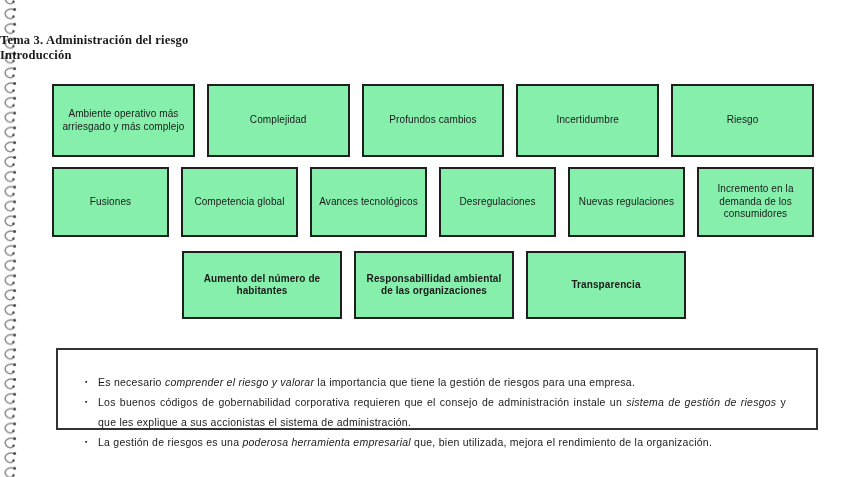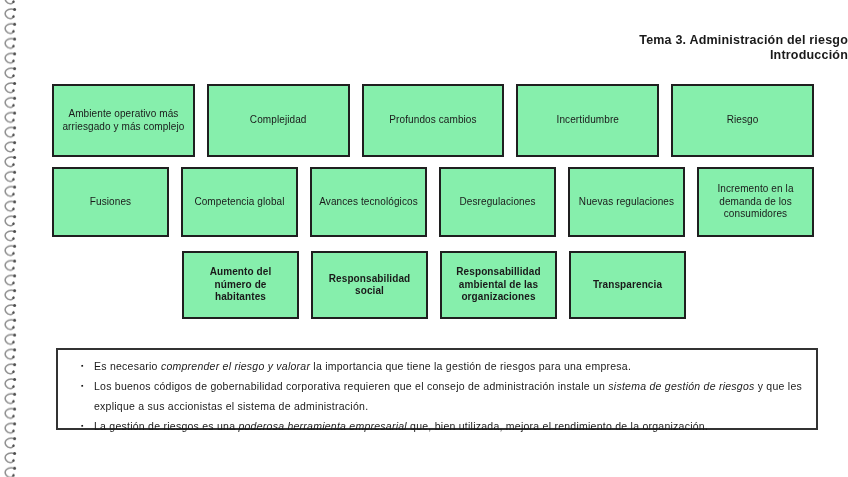--- a/index.html
+++ b/index.html
@@ -2,38 +2,38 @@
 <html><head>
 <meta charset="utf-8">
 <style>
   html,body{margin:0;padding:0;background:#fff;}
   .page{
     position:relative;width:848px;height:477px;background:#ffffff;
     font-family:"Liberation Sans", sans-serif;color:#1a1a1a;overflow:hidden;
   }
   .spiral{position:absolute;left:2px;top:0;width:16px;height:477px;}
   .title{
-    position:absolute;top:33px;left:0;width:848px;text-align:right;
-    font-weight:bold;font-size:12.5px;line-height:14.5px;letter-spacing:0.2px;
+    position:absolute;top:33px;left:0;width:848px;text-align:left;
+    font-weight:bold;font-size:12.5px;line-height:14.5px;letter-spacing:0.2px;font-family:Liberation Serif, serif;
   }
   .grid-row{position:absolute;left:52px;width:762px;display:flex;gap:12px;}
   .grid-row.r0{top:84px;height:73px;}
   .grid-row.r1{top:167px;height:70px;}
   .grid-row.r2{top:251px;height:68px;left:182px;width:504px;font-weight:bold;}
   .gbox{
     flex:1;border:2px solid #1f1f1f;background:#86efac;box-sizing:border-box;
     display:flex;align-items:center;justify-content:center;text-align:center;
     font-size:10px;line-height:12.5px;padding:4px 6px;letter-spacing:0.1px;
   }
   .notes{
     position:absolute;left:56px;top:348px;width:762px;height:82px;
     border:2px solid #333333;box-sizing:border-box;background:#fff;
     padding:6px 0 0 0;
   }
-  .notes ul{margin:0;padding:0 14px 0 12px;list-style:none;}
+  .notes ul{margin:16px;padding:0 14px 0 0;list-style:none;}
   .notes li{display:flex;font-size:10.5px;line-height:20px;letter-spacing:0.25px;}
   .bullet{flex:none;width:24px;padding-left:11px;box-sizing:border-box;
     font-size:7px;line-height:20px;}
   .note-text{flex:1;text-align:justify;}
   .note-text i{font-style:italic;}
 </style>
 </head>
 <body>
 
 <div class="page">
@@ -90,23 +90,20 @@
         </div>
         <div class="gbox">
           <span>Incremento en la demanda de los consumidores</span>
         </div>
       </div>
       <div class="grid-row r2 offset">
         <div class="gbox">
           <span>Aumento del número de habitantes</span>
         </div>
         <div class="gbox">
-          <span>Responsabilidad social</span>
-        </div>
-        <div class="gbox">
           <span>Responsabillidad ambiental de las organizaciones</span>
         </div>
         <div class="gbox">
           <span>Transparencia</span>
         </div>
       </div>
     </div>
 
   <div class="notes">
     <ul>

